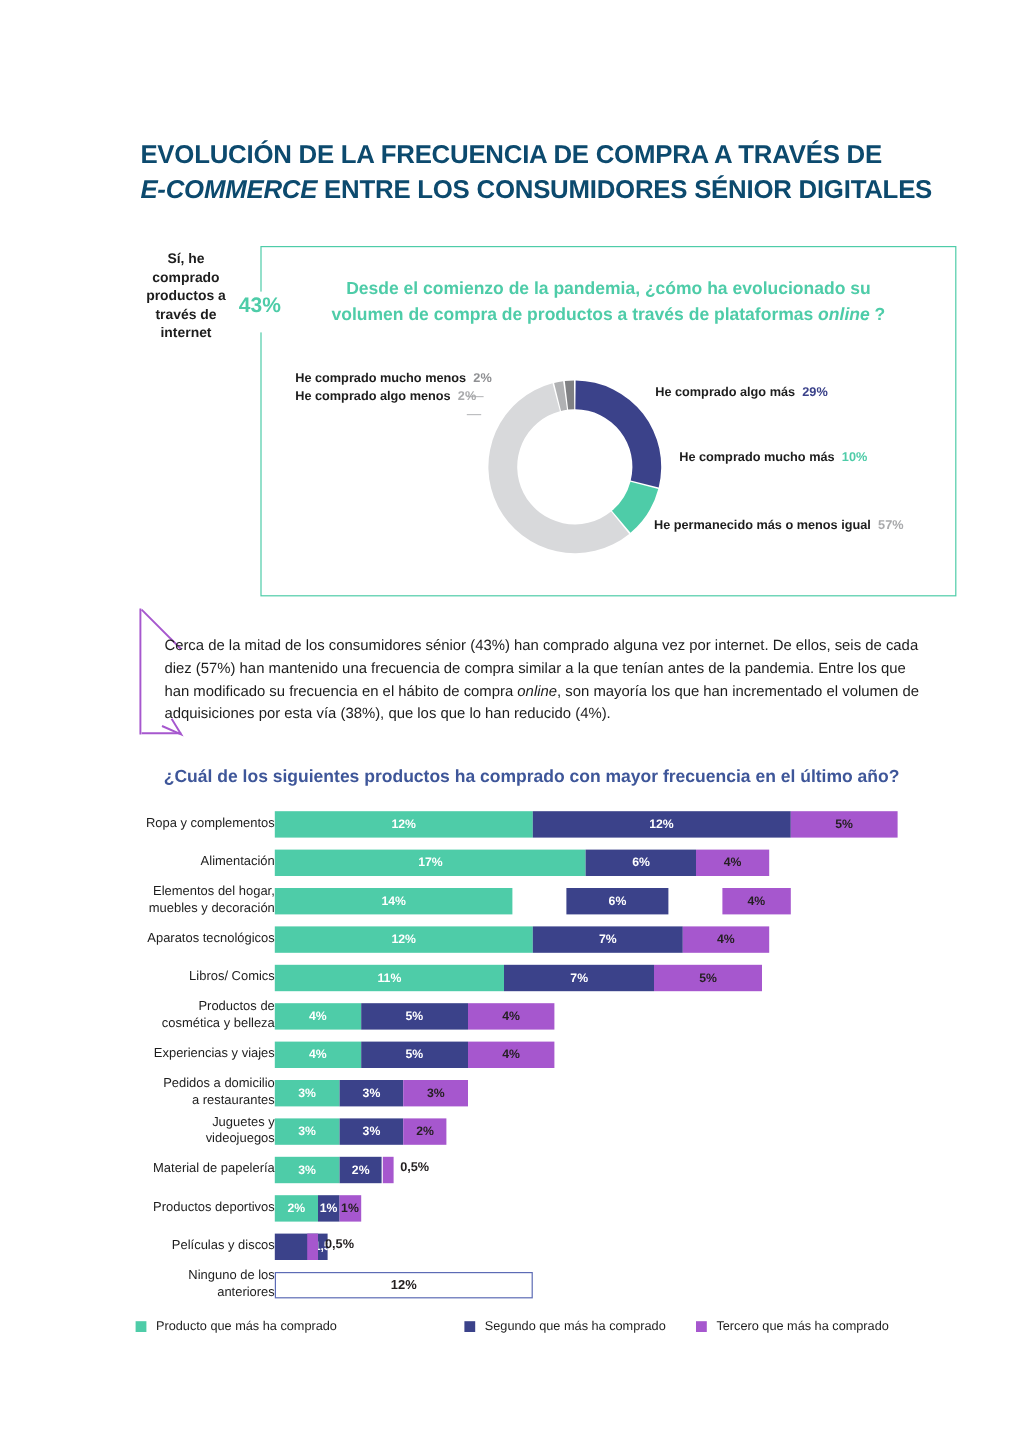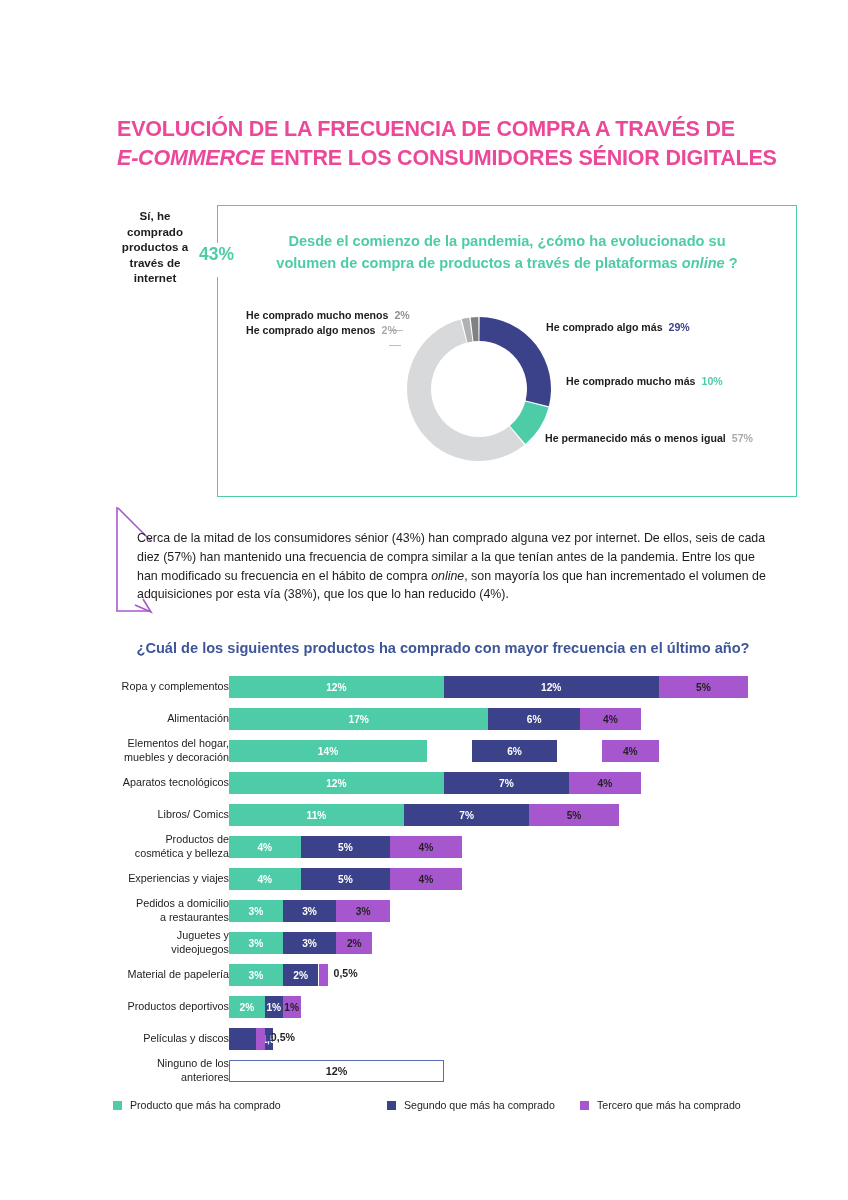--- a/index.html
+++ b/index.html
@@ -7,21 +7,21 @@
     width: 848px; height: 1200px;
     background: #ffffff;
     font-family: "Liberation Sans", sans-serif;
     overflow: hidden;
   }
   .page { position: relative; width: 848px; height: 1200px; }
 
   
   .title {
     position: absolute; left: 117px; top: 115px; width: 680px;
-    color: #ec4899; font-size: 21.5px; font-weight: bold;
+    color: #0c4a6e; font-size: 21.5px; font-weight: bold;
     letter-spacing: -0.2px; line-height: 29px;
   }
   .title .ital { font-style: italic; }
 
   
   .teal-panel {
     position: absolute; left: 217px; top: 205px;
     width: 580px; height: 292px;
     border: 1.6px solid #4ECCA8;
     background: #ffffff;
@@ -218,21 +218,21 @@
         <div class="row-label" style="top: 4px;">Aparatos tecnológicos</div>
         <div class="bars" style="width: 411.7px;">
           <div class="seg s1" style="width: 214.8px; background: rgb(78, 204, 168); color: rgb(255, 255, 255);">12%</div>
           <div class="seg s2" style="width: 125.3px; background: rgb(59, 66, 138); color: rgb(255, 255, 255);">7%</div>
           <div class="seg s3" style="width: 71.6px; background: rgb(166, 87, 206); color: rgb(35, 31, 32);">4%</div>
         </div>
       </div>
       <div class="row">
         <div class="row-label" style="top: 4px;">Libros/ Comics</div>
         <div class="bars" style="width: 411.7px;">
-          <div class="seg s1" style="width: 175px; background: rgb(78, 204, 168); color: rgb(255, 255, 255);">11%</div>
+          <div class="seg s1" style="width: 191px; background: rgb(78, 204, 168); color: rgb(255, 255, 255);">11%</div>
           <div class="seg s2" style="width: 125.3px; background: rgb(59, 66, 138); color: rgb(255, 255, 255);">7%</div>
           <div class="seg s3" style="width: 89.5px; background: rgb(166, 87, 206); color: rgb(35, 31, 32);">5%</div>
         </div>
       </div>
       <div class="row">
         <div class="row-label" style="top: -3px;">Productos de<br><span>cosmética y belleza</span></div>
         <div class="bars" style="width: 232.7px;">
           <div class="seg s1" style="width: 71.6px; background: rgb(78, 204, 168); color: rgb(255, 255, 255);">4%</div>
           <div class="seg s2" style="width: 89.5px; background: rgb(59, 66, 138); color: rgb(255, 255, 255);">5%</div>
           <div class="seg s3" style="width: 71.6px; background: rgb(166, 87, 206); color: rgb(35, 31, 32);">4%</div>

